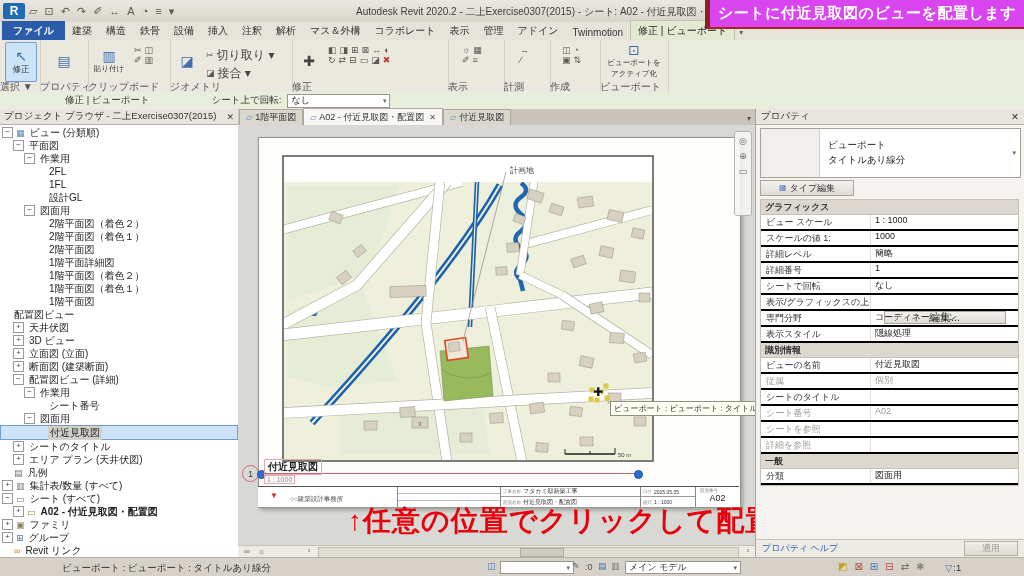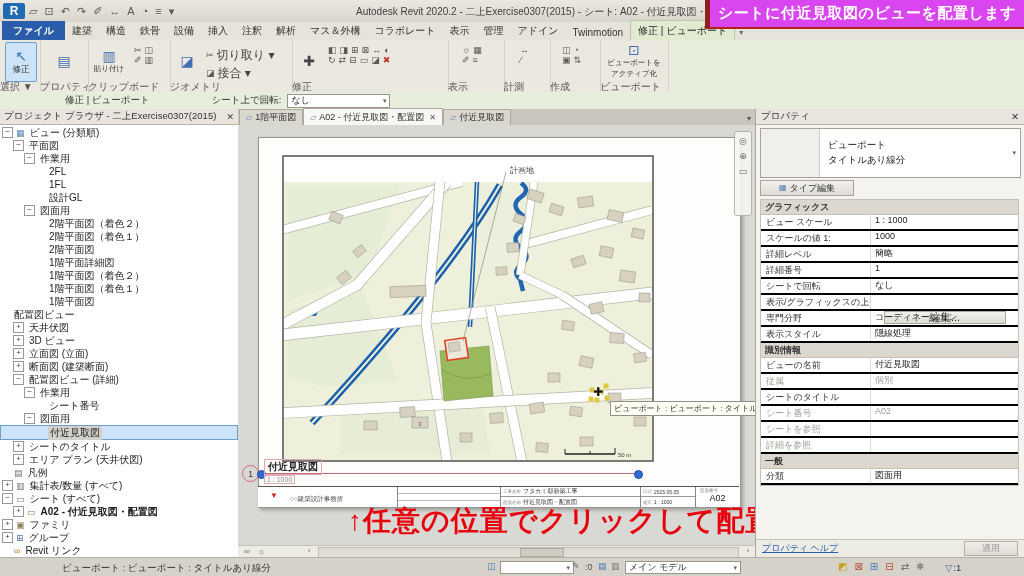--- a/index.html
+++ b/index.html
@@ -139,21 +139,21 @@
   .psec{height:14px;background:#dcd8cf;font-size:9px;font-weight:bold;color:#333;
     display:flex;align-items:center;padding-left:4px;border-bottom:1px solid #c5c1b7}
   .prow{height:14px;display:flex;border-bottom:2px solid #000000;align-items:flex-start}
   .pl{width:104px;flex:none;font-size:9px;color:#333;padding-left:5px;border-right:1px solid #e0ddd5;
     white-space:nowrap;overflow:hidden;height:100%;display:flex;align-items:center}
   .pv{font-size:9px;color:#222;padding-left:4px;white-space:nowrap;overflow:hidden}
   .dim{color:#9b9b94}
   .pbtn{margin:16px auto;width:120px;height:11px;font-size:11px}
   .props-bottom{position:absolute;left:0;bottom:0;width:100%;height:18px;background:#ecebe4;
     border-top:1px solid #c6c2b8;display:flex;align-items:center;justify-content:space-between;padding:0 6px;box-sizing:border-box}
-  .phelp{font-size:9px;color:#2a5db0;text-decoration:underline;white-space:nowrap}
+  .phelp{font-size:9px;color:#2a5db0;white-space:nowrap}
   .applybtn{width:52px;height:13px;display:inline-flex;align-items:center;justify-content:center;
     background:linear-gradient(#efeee9,#dedbd3);border:1px solid #b3afa5;font-size:9px;color:#9a9a93}
   
   .statusbar{position:absolute;left:0;top:557px;width:1024px;height:19px;background:#d6d2c9;
     border-top:1px solid #b5b1a6;font-size:9.5px;color:#333}
   .sb-text{position:absolute;left:62px;top:4px;white-space:nowrap}
   .sb-ic{position:absolute;top:4px;font-size:9px;line-height:1}
   .sb-combo1{position:absolute;left:500px;top:3px;width:66px;height:11px}
   .sb-count{position:absolute;left:585px;top:4px;font-size:9px;color:#555}
   .sb-combo2{position:absolute;left:625px;top:3px;width:108px;height:11px}

